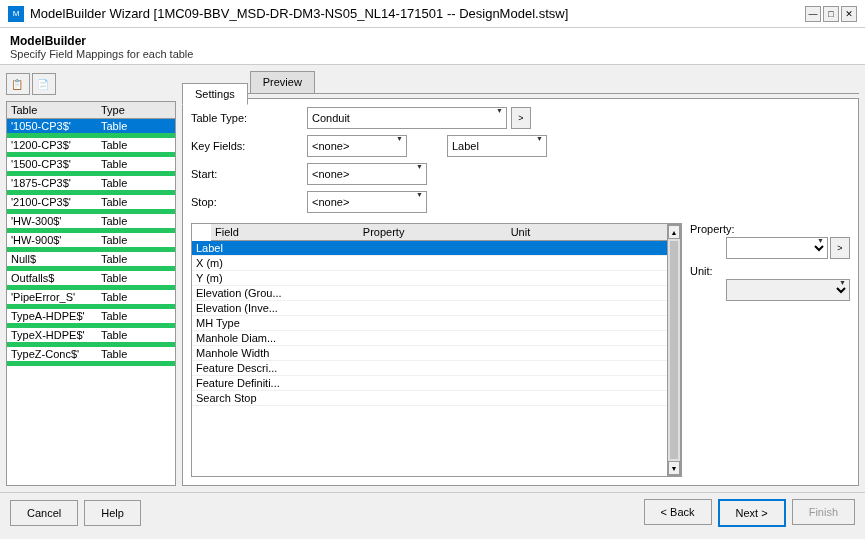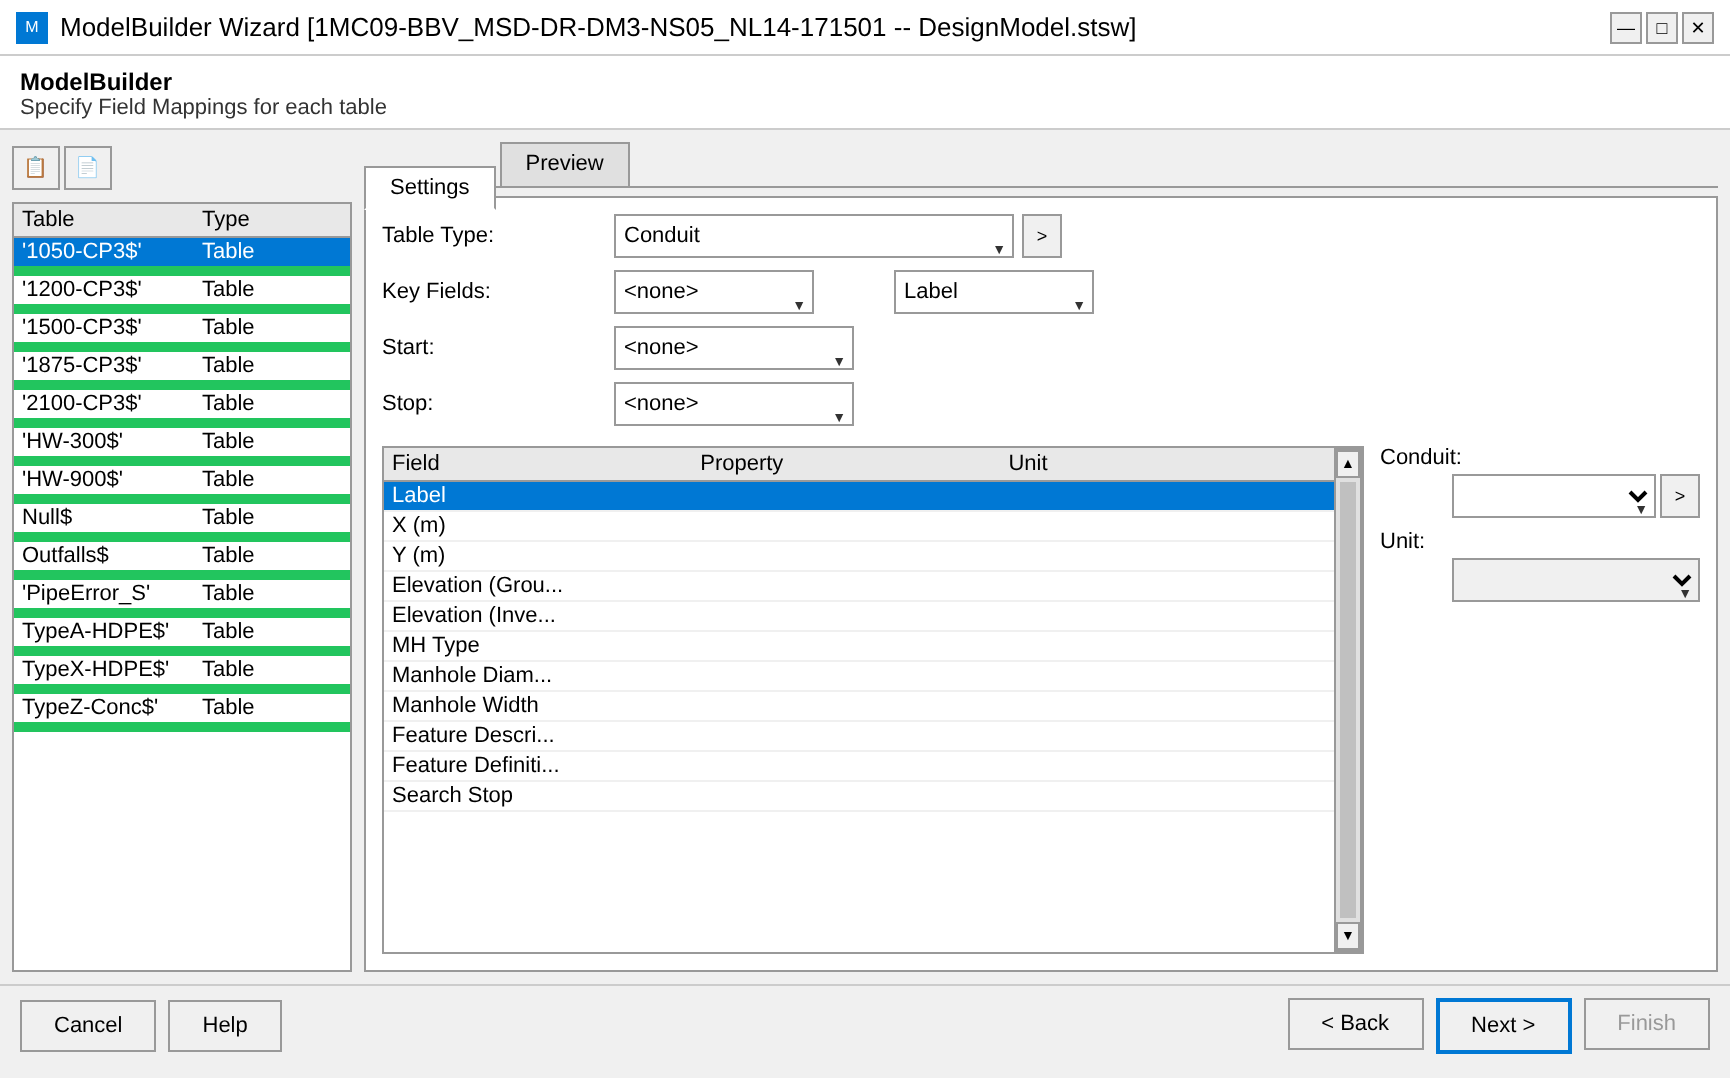--- a/index.html
+++ b/index.html
@@ -150,21 +150,21 @@
       font-size: 11px;
       cursor: pointer;
       padding: 0 4px;
       appearance: none;
       -webkit-appearance: none;
       position: relative;
     }
     .select-wrapper {
       position: relative;
       display: flex;
-      align-items: flex-end;
+      align-items: flex-start;
       padding-left: 36px;
     }
     .select-wrapper::after {
       content: '▼';
       font-size: 7px;
       position: absolute;
       right: 4px;
       pointer-events: none;
       color: #333;
     }
@@ -196,20 +196,21 @@
       flex-direction: column;
       overflow: hidden;
     }
     .field-table-header {
       display: flex;
       background: #e8e8e8;
       border-bottom: 1px solid #999;
       padding: 2px 4px;
       position: sticky;
       top: 0;
+      margin-left: 19px;
     }
     .field-col { width: 33%; font-size: 11px; font-weight: normal; }
     .field-col.unit { width: 20%; }
     .field-table-body {
       overflow-y: auto;
       flex: 1;
     }
     .field-row {
       display: flex;
       padding: 1px 4px;
@@ -521,21 +522,21 @@
           </div>
           <div class="scrollbar-indicator">
             <div class="scroll-up">▲</div>
             <div class="scroll-thumb"></div>
             <div class="scroll-down">▼</div>
           </div>
         </div>
 
         <div class="property-panel">
           <div>
-            <div class="property-section-label">Conduit:</div>
+            <div class="property-section-label">Property:</div>
             <div class="property-select-row">
               <div class="select-wrapper" style="flex:1;">
                 <select class="property-select">
                   <option></option>
                 </select>
               </div>
               <button class="btn-arrow">&gt;</button>
             </div>
           </div>
           <div>

